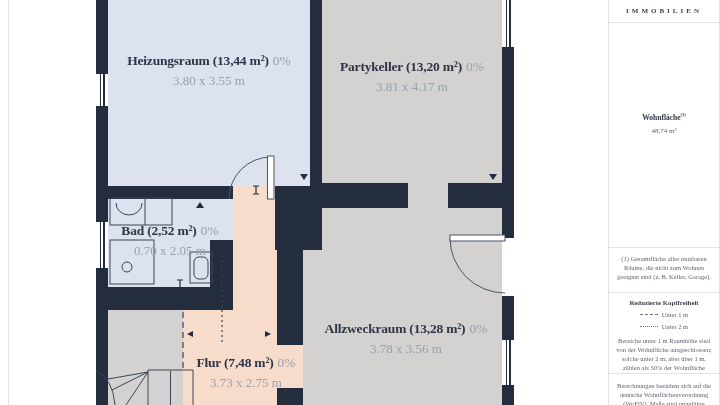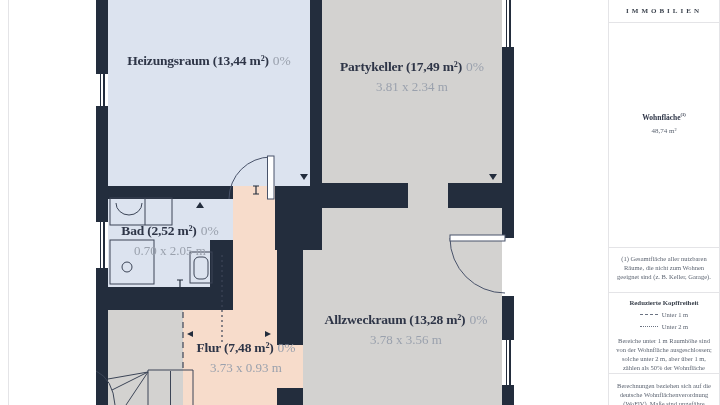--- a/index.html
+++ b/index.html
@@ -126,36 +126,37 @@
         <polygon points="196,208 204,208 200,202"></polygon>
         <polygon points="187,334 193,331 193,337"></polygon>
         <polygon points="265,331 271,334 265,337"></polygon>
         <path d="M 256 186 V 194 M 253 186 H 259 M 253 194 H 259" stroke="#232d3d" stroke-width="1.2"></path>
         <path d="M 180 280 V 288 M 177 280 H 183 M 177 288 H 183" stroke="#232d3d" stroke-width="1.2"></path>
       </g>
     </svg>
 
     <div class="room-label" style="left:209px;top:50px;">
       <div class="l1"><span class="b">Heizungsraum (13,44 m²)</span> <span class="m">0%</span></div>
+      <div class="l2">3.80 x 3.55 m</div>
     </div>
     <div class="room-label" style="left:412px;top:56px;">
-      <div class="l1"><span class="b">Partykeller (17,49 m²)</span> <span class="m">0%</span></div>
-      <div class="l2">3.81 x 2.34 m</div>
+      <div class="l1"><span class="b">Partykeller (13,20 m²)</span> <span class="m">0%</span></div>
+      <div class="l2">3.81 x 4.17 m</div>
     </div>
     <div class="room-label" style="left:170px;top:220px;">
       <div class="l1"><span class="b">Bad (2,52 m²)</span> <span class="m">0%</span></div>
       <div class="l2">0.70 x 2.05 m</div>
     </div>
-    <div class="room-label" style="left:406px;top:309px;">
+    <div class="room-label" style="left:406px;top:318px;">
       <div class="l1"><span class="b">Allzweckraum (13,28 m²)</span> <span class="m">0%</span></div>
       <div class="l2">3.78 x 3.56 m</div>
     </div>
-    <div class="room-label" style="left:246px;top:337px;">
+    <div class="room-label" style="left:246px;top:352px;">
       <div class="l1"><span class="b">Flur (7,48 m²)</span> <span class="m">0%</span></div>
-      <div class="l2">3.73 x 0.93 m</div>
+      <div class="l2">3.73 x 2.75 m</div>
     </div>
   </div>
 
   <aside class="sidebar">
     <div class="brand">IMMOBILIEN</div>
     <div class="divider" style="top:22px;"></div>
 
     <div class="nutz">
       <div class="t"><span>Wohnfläche</span><sup>(1)</sup></div>
       <div class="v">48,74 m²</div>

